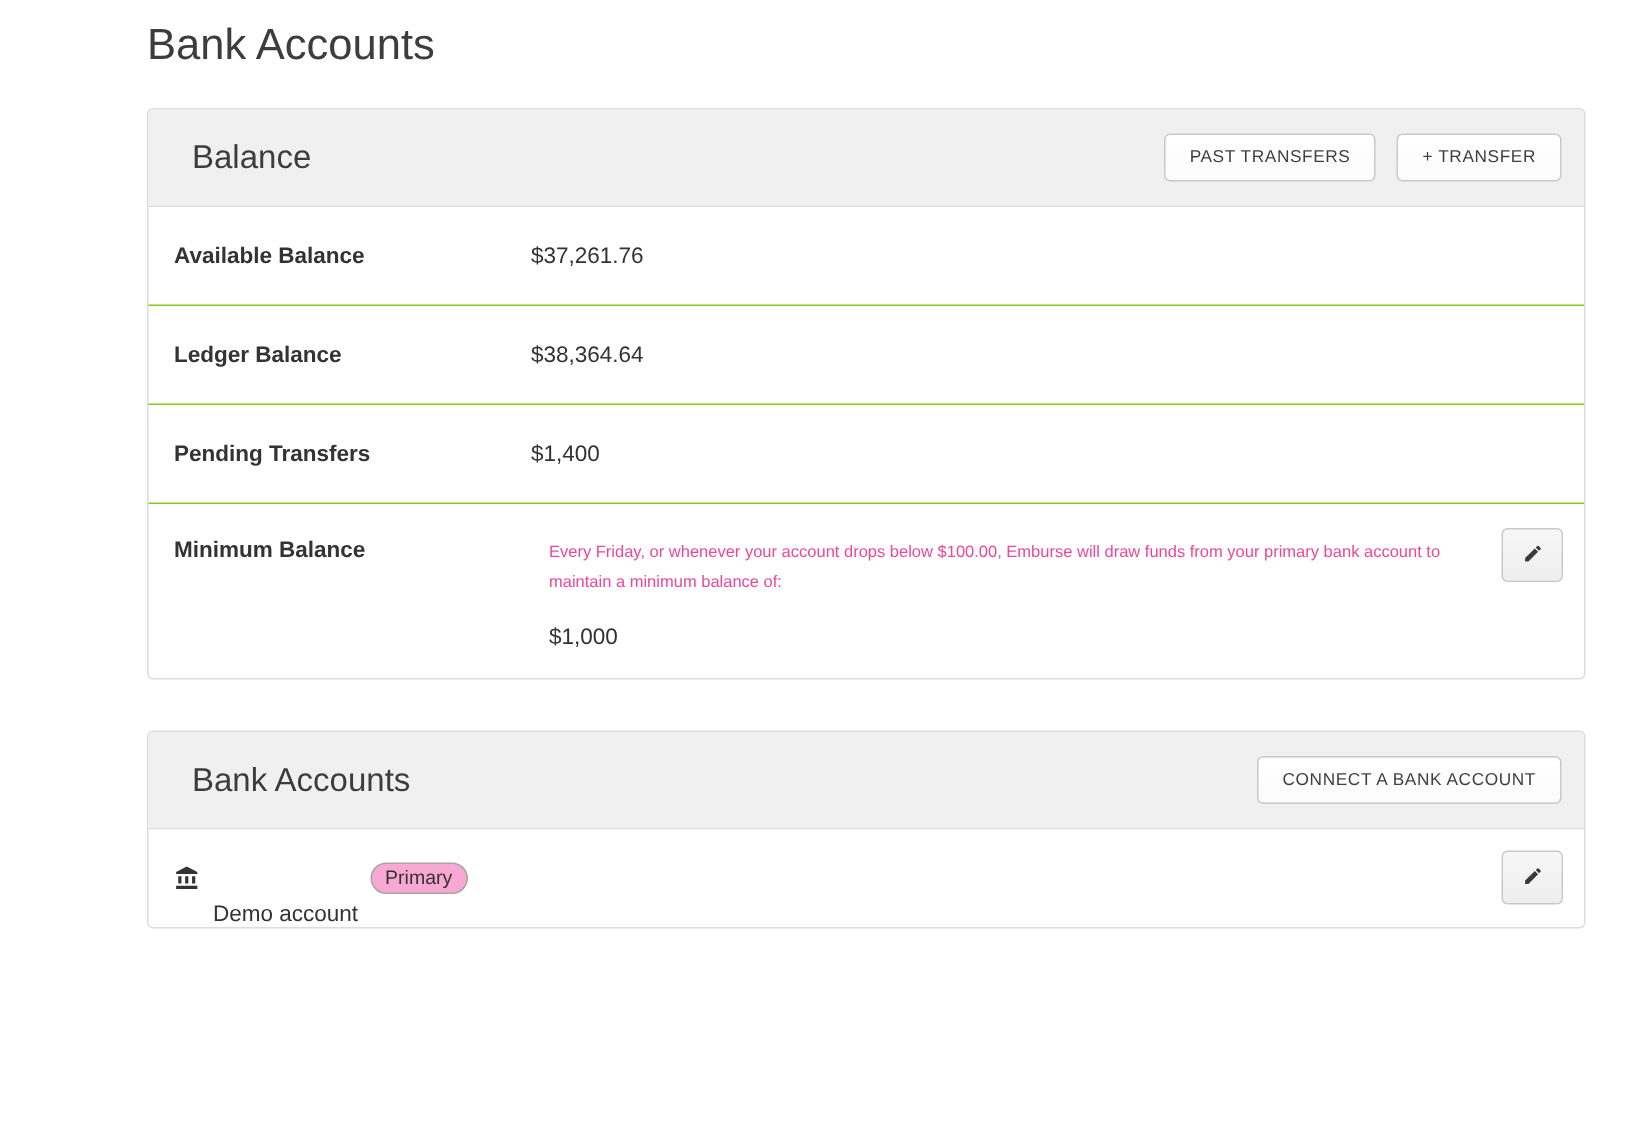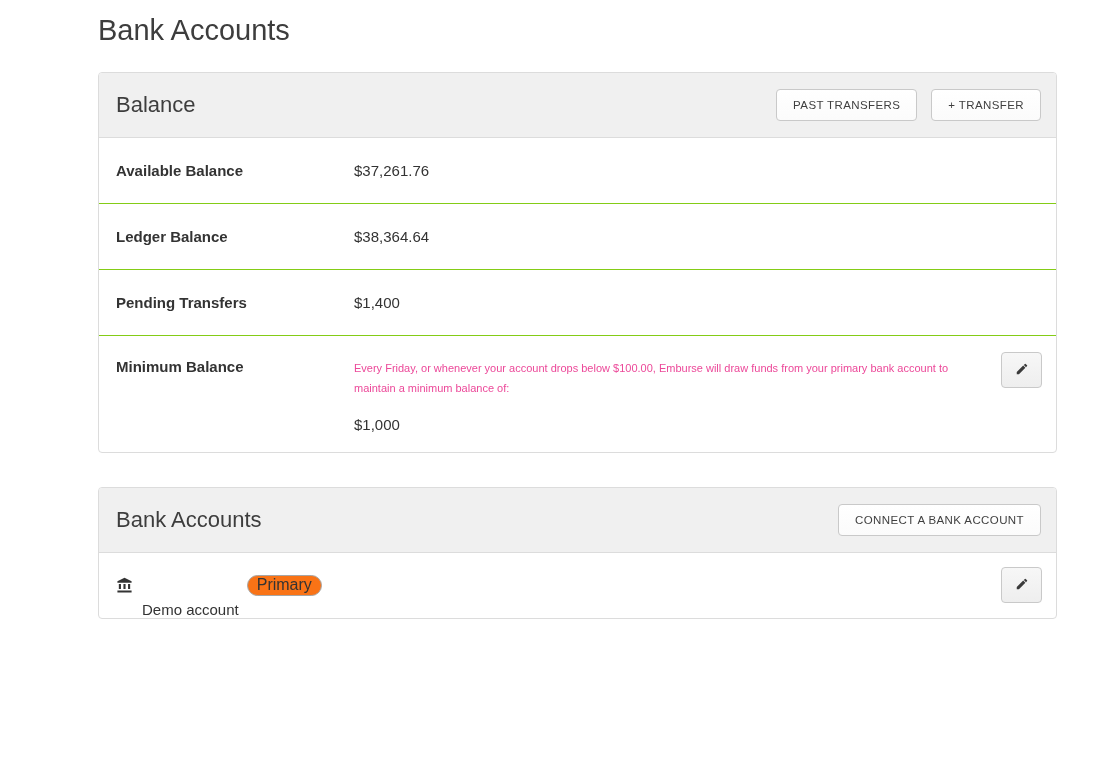--- a/index.html
+++ b/index.html
@@ -25,59 +25,59 @@
   .card.balance { margin-top: 24px; }
   .card.accounts { margin-top: 34px; }
 
   .card-header {
     display: flex; align-items: center; justify-content: space-between;
     background: #f0f0f0;
     border-bottom: 1px solid #dcdcdc;
     border-radius: 3px 3px 0 0;
     height: 65px; padding: 0 15px 0 17px;
   }
-  .card-title { font-size: 22px; font-weight: 300; color: #3d3d3d; margin: 0; }
+  .card-title { font-size: 22px; font-weight: 300; color: #3d3d3d; margin: 12px; }
   .header-actions { display: flex; gap: 14px; border-radius: 11px; }
 
   .btn {
     display: inline-block;
     background: linear-gradient(#ffffff, #fbfbfb);
     border: 1px solid #c9c9c9; border-radius: 4px;
     color: #3f3f3f; font-family: inherit;
     font-size: 11.5px; letter-spacing: 0.4px;
     height: 32px; line-height: 30px; padding: 0 16px;
     cursor: pointer; white-space: nowrap;
   }
 
   .row { position: relative; display: flex; align-items: flex-start; padding: 24px 60px 24px 17px; }
   .row + .row { border-top: 1px solid #84cc16; }
   .row-label { flex: 0 0 238px; width: 238px; font-weight: 700; font-size: 15px; line-height: 17px; color: #333; }
   .row-value { font-size: 15px; line-height: 17px; color: #333; }
 
-  .row-min { padding: 22px 60px 17px 17px; }
+  .row-min { padding: 22px 60px 17px 17px; gap: 12px; }
   .row-desc { margin: 0 0 17px 0; font-size: 11px; line-height: 20px; max-width: 610px; color: #ec4899; }
   .row-min .row-value { line-height: 20px; }
 
   .edit-btn {
     position: absolute; top: 16px; right: 14px;
     width: 41px; height: 36px;
     background: linear-gradient(#f7f7f7, #eeeeee);
     border: 1px solid #c9c9c9; border-radius: 4px;
     cursor: pointer; display: flex; align-items: center; justify-content: center;
     padding: 0;
   }
   .edit-btn svg { width: 14px; height: 14px; fill: #3a3a3a; }
 
   .account-row { position: relative; display: flex; align-items: center; height: 65px; padding: 0 60px 0 17px; }
   .bank-icon svg { width: 17px; height: 17px; fill: #333; display: block; }
   .account-name { font-size: 15px; margin-left: 9px; color: #333; margin-top: 48px; }
   .badge {
-    margin-left: 8px; font-size: 16px; line-height: 14px;
+    margin-left: 8px; font-size: 13px; line-height: 14px;
     border: 1px solid #a6a6a6; border-radius: 11px;
-    padding: 2px 9px 3px 9px; background: #f97316; color: #333; text-align: right;
+    padding: 2px 9px 3px 9px; background: #f9a8d4; color: #333; text-align: right;
   }
   .account-row .edit-btn { top: 14px; }
 </style>
 </head>
 <body>
 
 <div class="page">
 
   <h1 class="page-title">Bank Accounts</h1>
 

